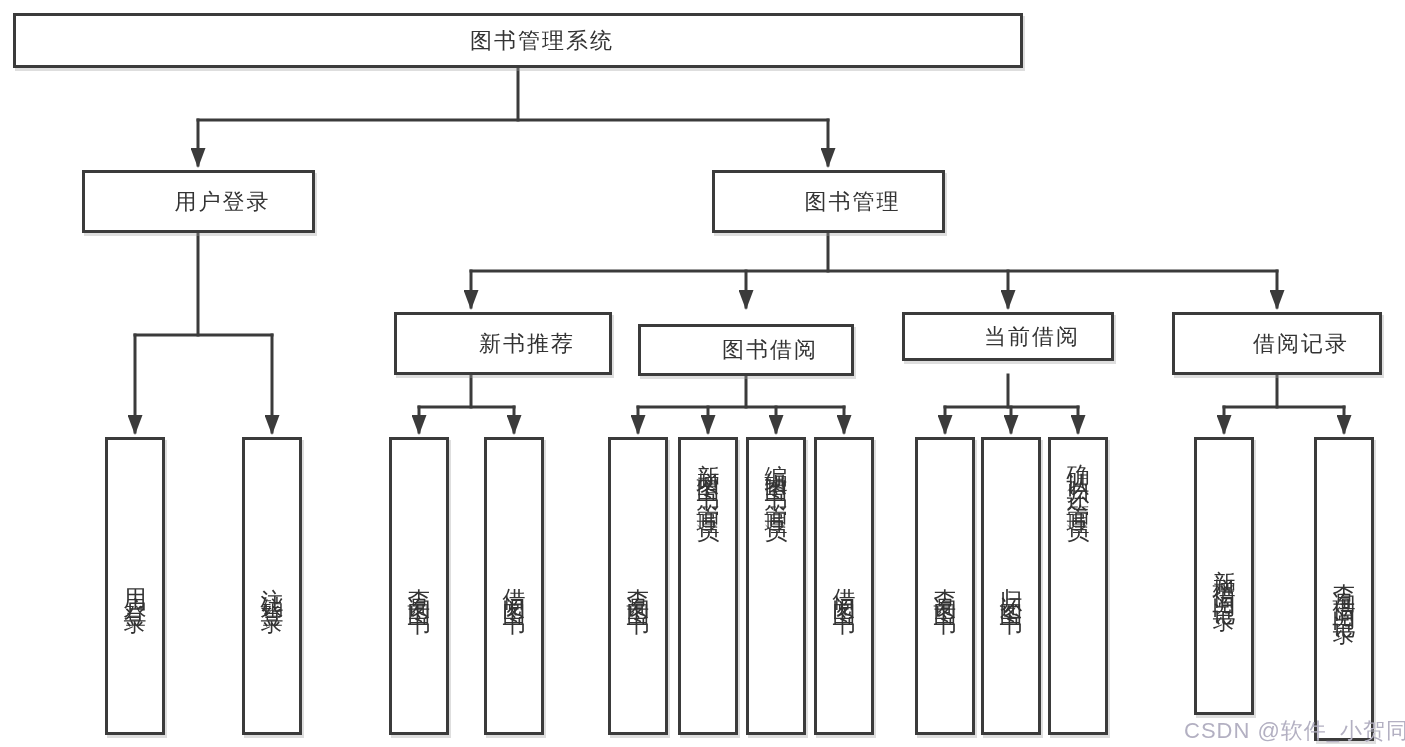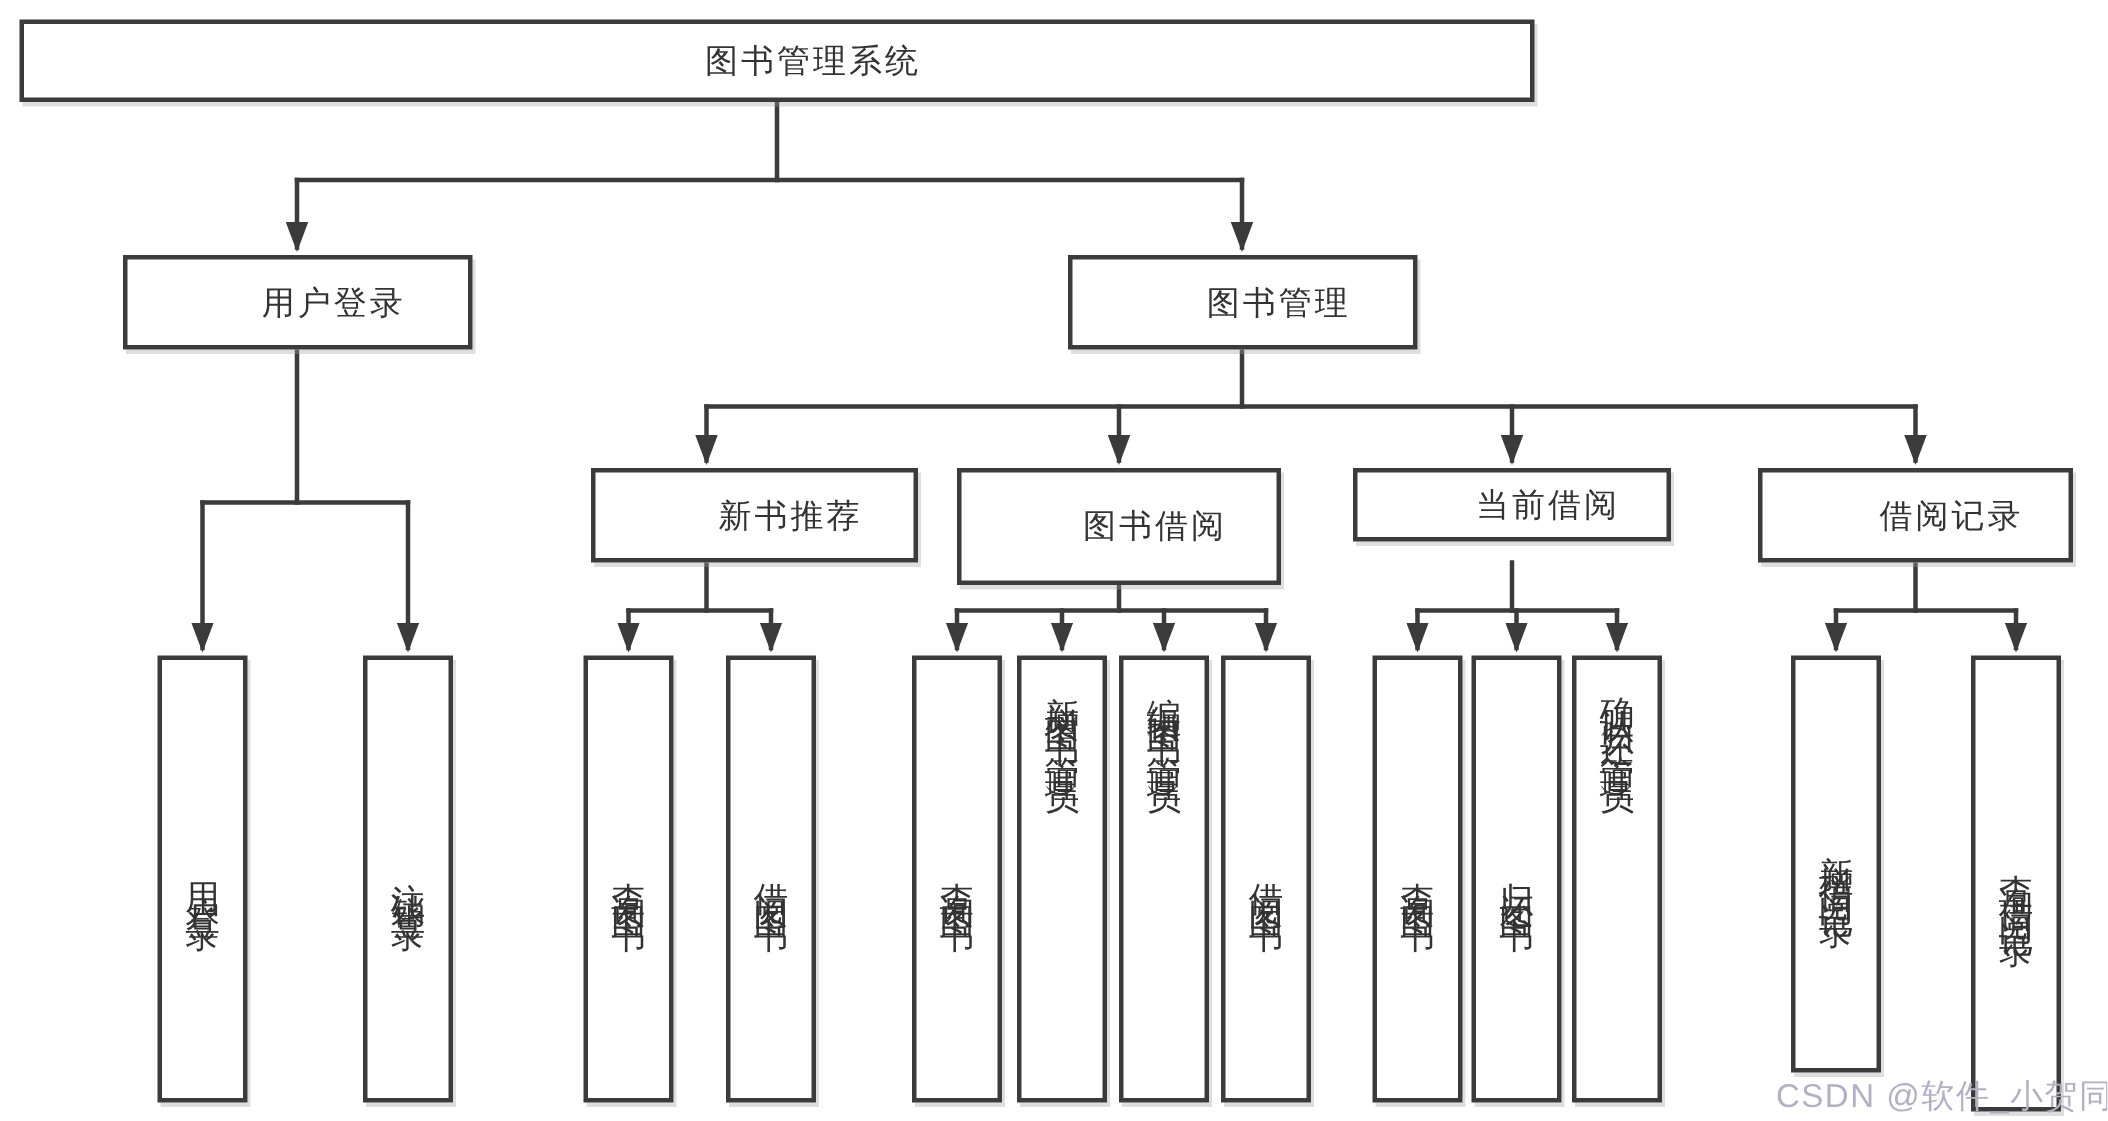--- a/index.html
+++ b/index.html
@@ -107,21 +107,21 @@
   <div class="box hbox" style="left:82px;top:170px;width:233px;height:63px;">
     <span>用户登录</span>
   </div>
   <div class="box hbox" style="left:712px;top:170px;width:233px;height:63px;">
     <span>图书管理</span>
   </div>
 
   <div class="box hbox" style="left:362px;top:312px;width:218px;height:63px;margin-left:32px;">
     <span>新书推荐</span>
   </div>
-  <div class="box hbox" style="left:638px;top:312px;width:216px;height:78px;">
+  <div class="box hbox" style="left:638px;top:324px;width:216px;height:52px;">
     <span>图书借阅</span>
   </div>
   <div class="box hbox" style="left:902px;top:312px;width:212px;height:49px;">
     <span>当前借阅</span>
   </div>
   <div class="box hbox" style="left:1172px;top:312px;width:210px;height:63px;">
     <span>借阅记录</span>
   </div>
 
   <div class="box vbox" style="left:105px;">

